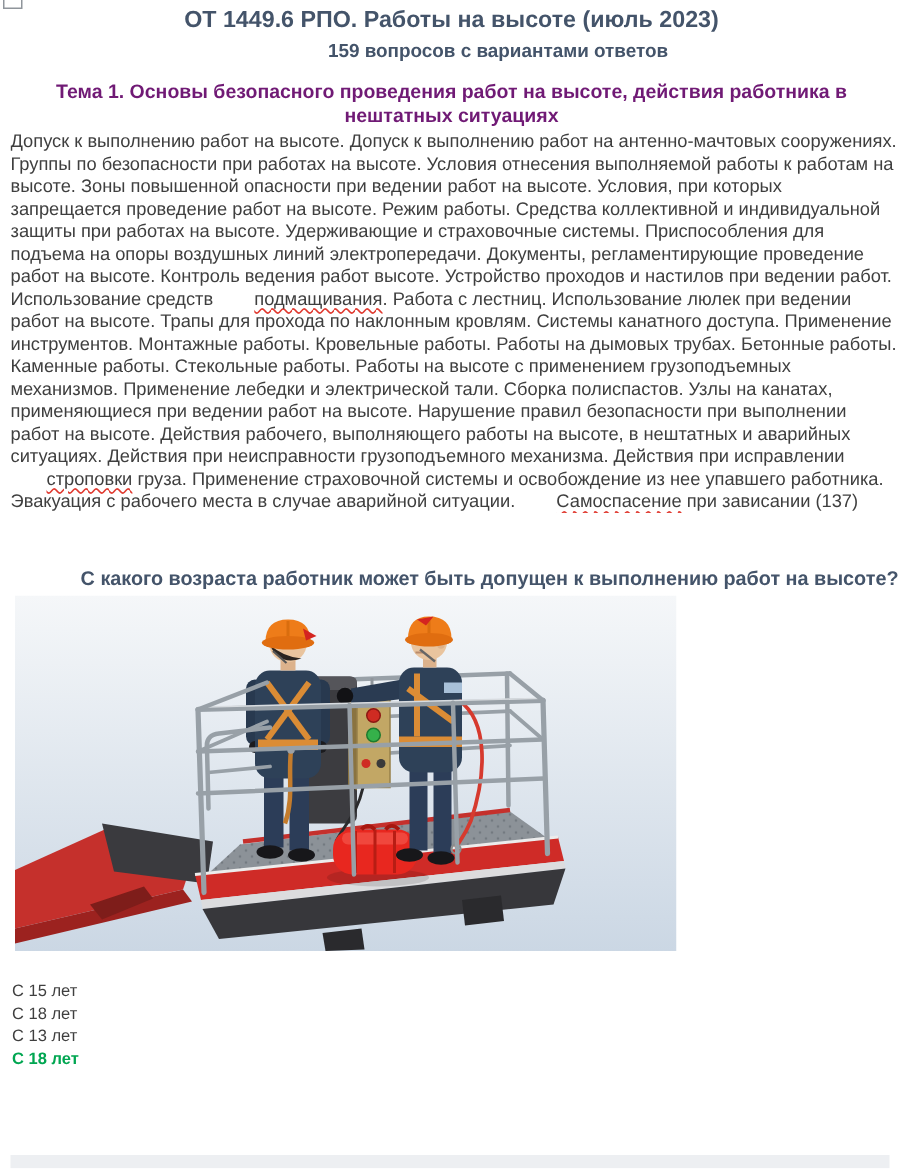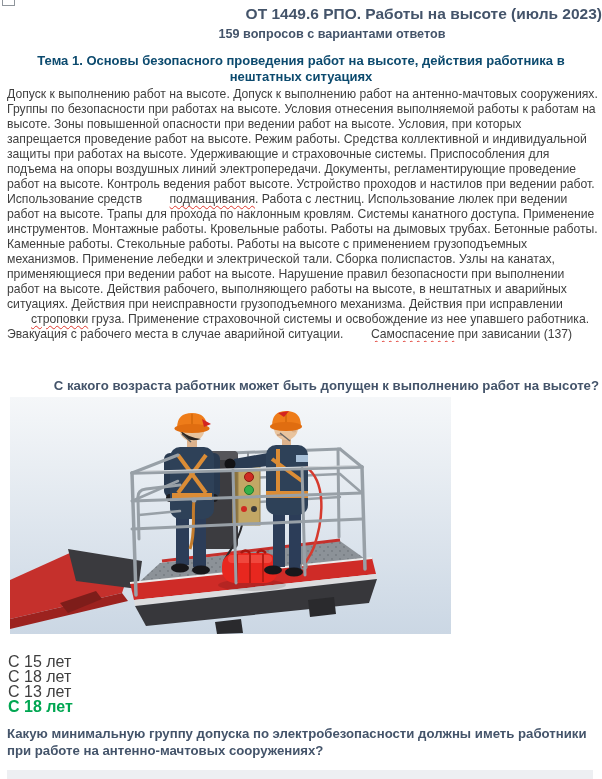--- a/index.html
+++ b/index.html
@@ -1,33 +1,33 @@
 <!DOCTYPE html>
 <html lang="ru"><head>
 <meta charset="utf-8">
 <style>
   html,body{margin:0;padding:0;background:#fff;}
   .page{position:relative;width:602px;height:779px;background:#ffffff;overflow:hidden;
         font-family:"Liberation Sans",sans-serif;}
   .clipped-anchor{position:absolute;top:-3px;left:2px;width:11px;height:7px;
         border:1.5px solid #8f959b;background:#fff;}
-  .title{position:absolute;top:5px;left:0;width:602px;text-align:right;
+  .title{position:absolute;top:5px;left:0;width:602px;text-align:center;
         font-size:15.5px;font-weight:bold;color:#44546a;}
   .subtitle{position:absolute;top:27px;left:0;width:602px;text-align:center;
         font-size:12.6px;font-weight:bold;color:#44546a;margin-left:31px;}
   .topic{position:absolute;top:53px;left:31px;width:540px;text-align:center;
-        font-size:13px;line-height:16px;font-weight:bold;color:#0c4a6e;}
+        font-size:13px;line-height:16px;font-weight:bold;color:#701a75;}
   .desc{position:absolute;top:87px;left:7px;width:591px;font-size:12.2px;
         line-height:15px;color:#3f3f3f;max-height:292px;overflow:hidden;}
   .squiggle{text-decoration:underline;text-decoration-style:wavy;
         text-decoration-color:#e0382e;text-decoration-thickness:1px;text-underline-offset:2px;padding-left:24px;}
   .question{font-weight:bold;font-size:13.2px;color:#44546a;line-height:16.5px;}
   .q1{position:absolute;top:378px;left:7px;width:592px;text-align:right;}
   .figure{position:absolute;top:397px;left:10px;width:441px;height:237px;margin:0;}
-  .answers{position:absolute;top:654px;left:8px;font-size:16px;line-height:15px;color:#3f3f3f;}
+  .answers{position:absolute;top:654px;left:8px;font-size:11px;line-height:15px;color:#3f3f3f;}
   .answer.correct{font-weight:bold;}
   .q2{position:absolute;top:726px;left:7px;width:586px;}
   .next-strip{position:absolute;top:770px;left:7px;width:586px;height:9px;background:#edeff2;}
 </style>
 </head>
 <body>
 
 <div class="page">
 
   <div class="clipped-anchor"></div>
@@ -182,17 +182,16 @@
     </svg>
   </figure>
 
   <div class="answers" id="answers">
       <div class="answer">С 15 лет</div>
       <div class="answer">С 18 лет</div>
       <div class="answer">С 13 лет</div>
       <div class="answer correct" style="color: rgb(0, 166, 81);">С 18 лет</div>
     </div>
 
-  <div class="question q2">Какую минимальную группу допуска по электробезопасности должны иметь работники при работе на антенно-мачтовых сооружениях?</div>
 
   <div class="next-strip"></div>
 
 </div>
 
 </body></html>

